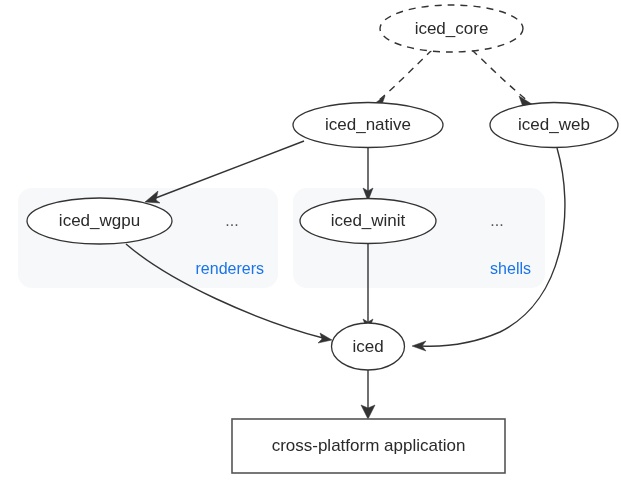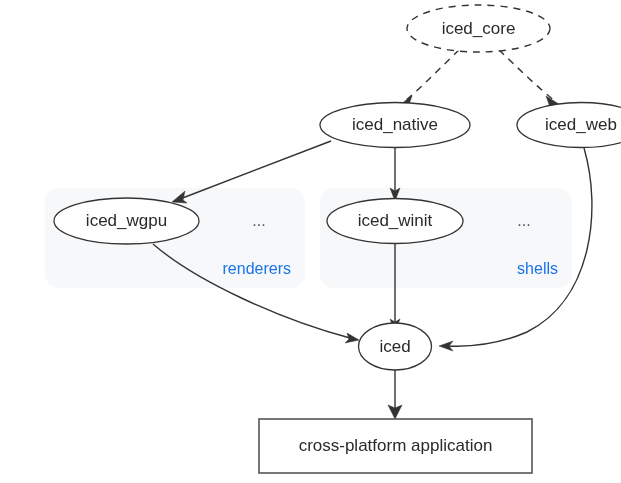--- a/index.html
+++ b/index.html
@@ -11,21 +11,20 @@
     width: 621px;
     height: 483px;
     font-family: "Liberation Sans", sans-serif;
     overflow: hidden;
   }
   #diagram-root {
     position: relative;
     width: 530px;
     height: 483px;
     background: #ffffff;
-    margin-left: 27px;
   }
   svg#graph {
     display: block;
     width: 621px;
     height: 483px;
   }
   .cluster-bg {
     fill: #f6f8fa;
     stroke: none;
   }

